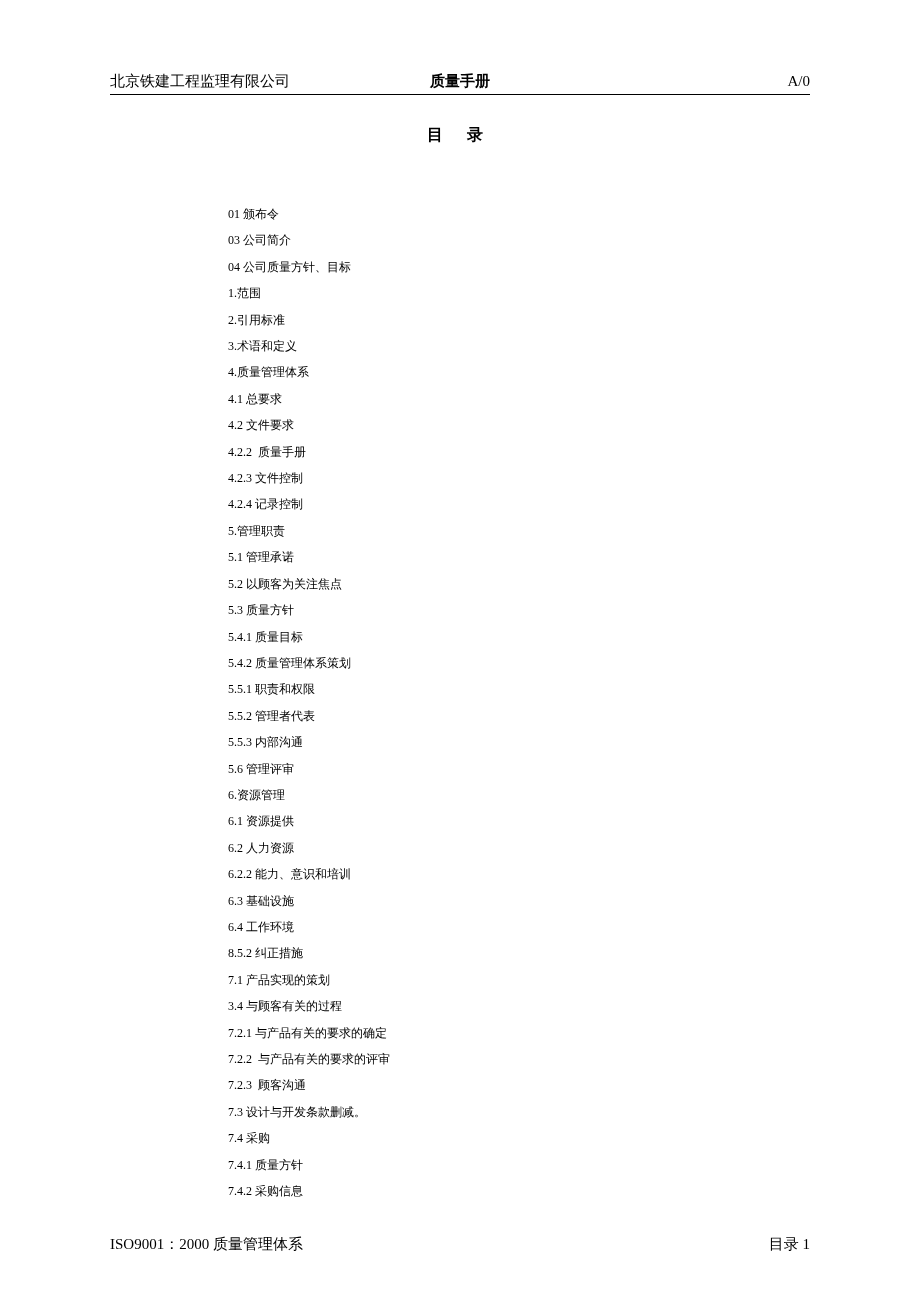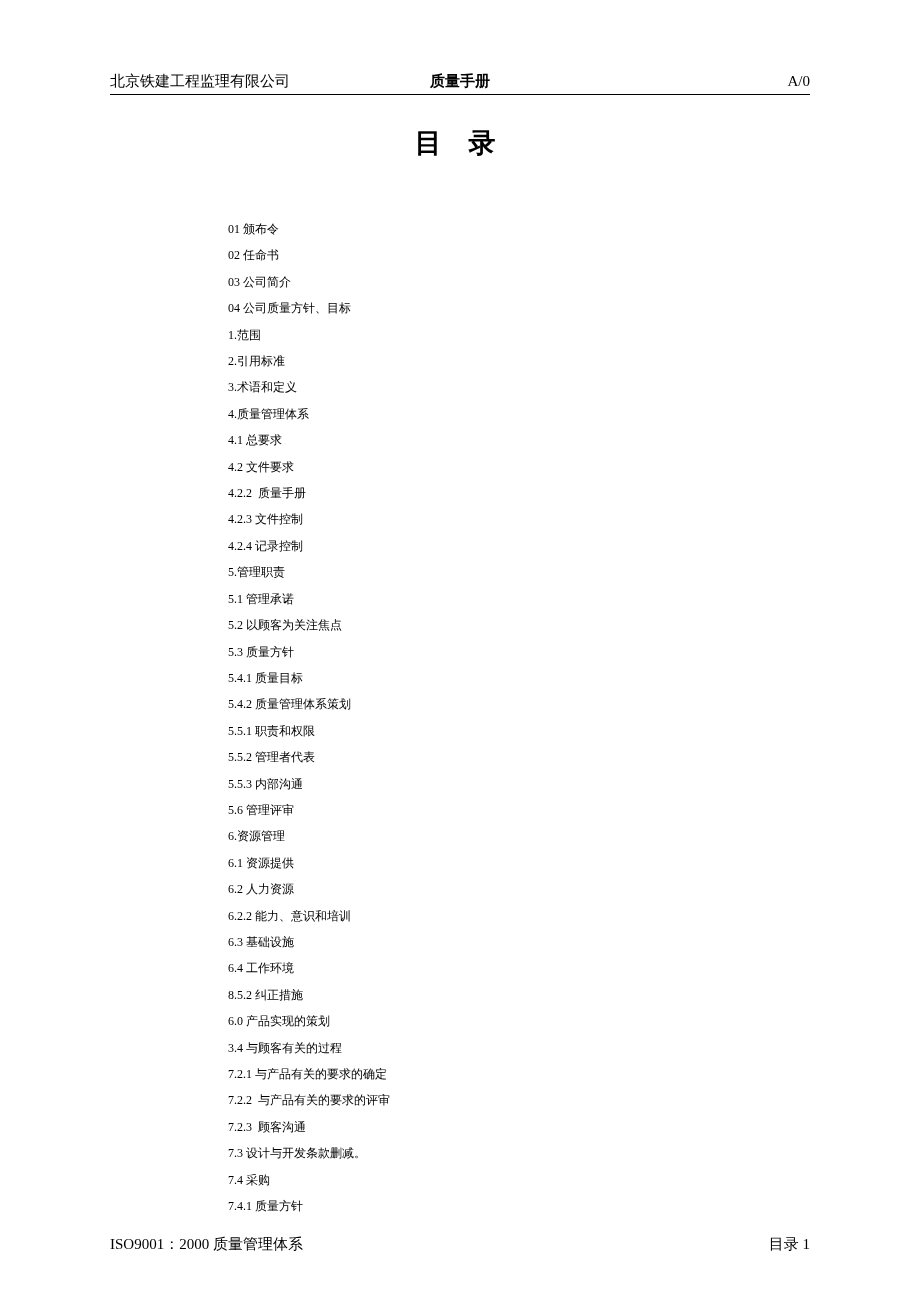--- a/index.html
+++ b/index.html
@@ -37,21 +37,21 @@
       position: absolute;
       left: 50%;
       transform: translateX(-50%);
       font-weight: bold;
     }
     .header-right {
       flex: 0 0 auto;
     }
     .title {
       text-align: center;
-      font-size: 27px;
+      font-size: 16px;
       font-weight: bold;
       letter-spacing: 10px;
       margin-bottom: 55px;
       margin-top: 8px;
     }
     .toc {
       margin-left: 118px;
       font-size: 12px;
     }
     .toc-item {
@@ -77,21 +77,20 @@
   <div class="header">
     <span class="header-left">北京铁建工程监理有限公司</span>
     <span class="header-center">质量手册</span>
     <span class="header-right">A/0</span>
   </div>
 
   <div class="title">目 录</div>
 
   <div class="toc">
     <div class="toc-item">01 颁布令</div>
-    <div class="toc-item">02 任命书</div>
     <div class="toc-item">03 公司简介</div>
     <div class="toc-item">04 公司质量方针、目标</div>
     <div class="toc-item">1.范围</div>
     <div class="toc-item">2.引用标准</div>
     <div class="toc-item">3.术语和定义</div>
     <div class="toc-item">4.质量管理体系</div>
     <div class="toc-item">4.1 总要求</div>
     <div class="toc-item">4.2 文件要求</div>
     <div class="toc-item">4.2.2  质量手册</div>
     <div class="toc-item">4.2.3 文件控制</div>
@@ -106,28 +105,29 @@
     <div class="toc-item">5.5.2 管理者代表</div>
     <div class="toc-item">5.5.3 内部沟通</div>
     <div class="toc-item">5.6 管理评审</div>
     <div class="toc-item">6.资源管理</div>
     <div class="toc-item">6.1 资源提供</div>
     <div class="toc-item">6.2 人力资源</div>
     <div class="toc-item">6.2.2 能力、意识和培训</div>
     <div class="toc-item">6.3 基础设施</div>
     <div class="toc-item">6.4 工作环境</div>
     <div class="toc-item">8.5.2 纠正措施</div>
-    <div class="toc-item">6.0 产品实现的策划</div>
+    <div class="toc-item">7.1 产品实现的策划</div>
     <div class="toc-item">3.4 与顾客有关的过程</div>
     <div class="toc-item">7.2.1 与产品有关的要求的确定</div>
     <div class="toc-item">7.2.2  与产品有关的要求的评审</div>
     <div class="toc-item">7.2.3  顾客沟通</div>
     <div class="toc-item">7.3 设计与开发条款删减。</div>
     <div class="toc-item">7.4 采购</div>
     <div class="toc-item">7.4.1 质量方针</div>
+    <div class="toc-item">7.4.2 采购信息</div>
   </div>
 
   <div class="footer">
     <span>ISO9001：2000 质量管理体系</span>
     <span>目录 1</span>
   </div>
 
 </div>
 
 </body></html>

